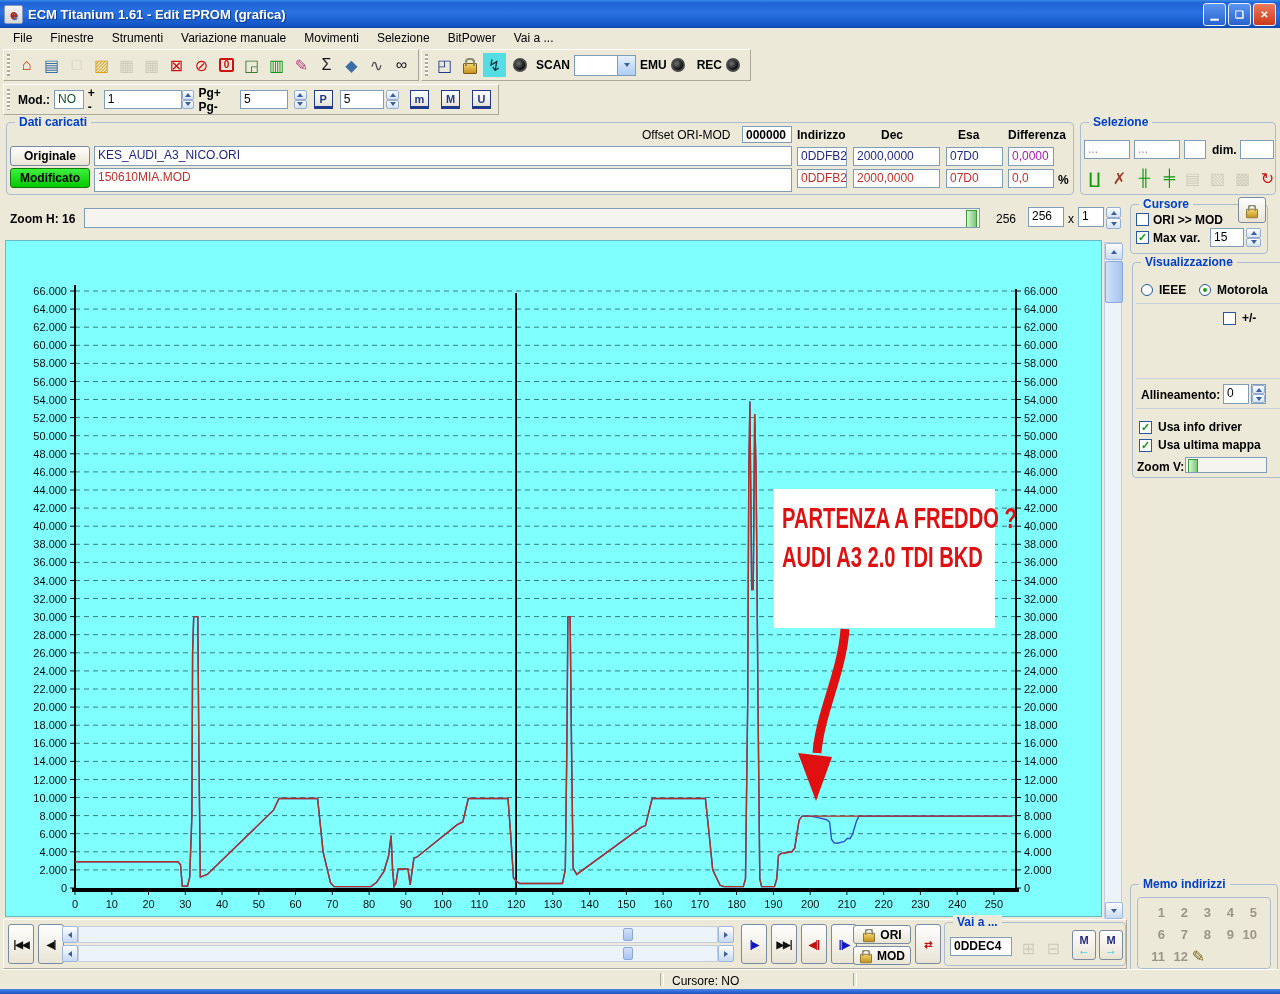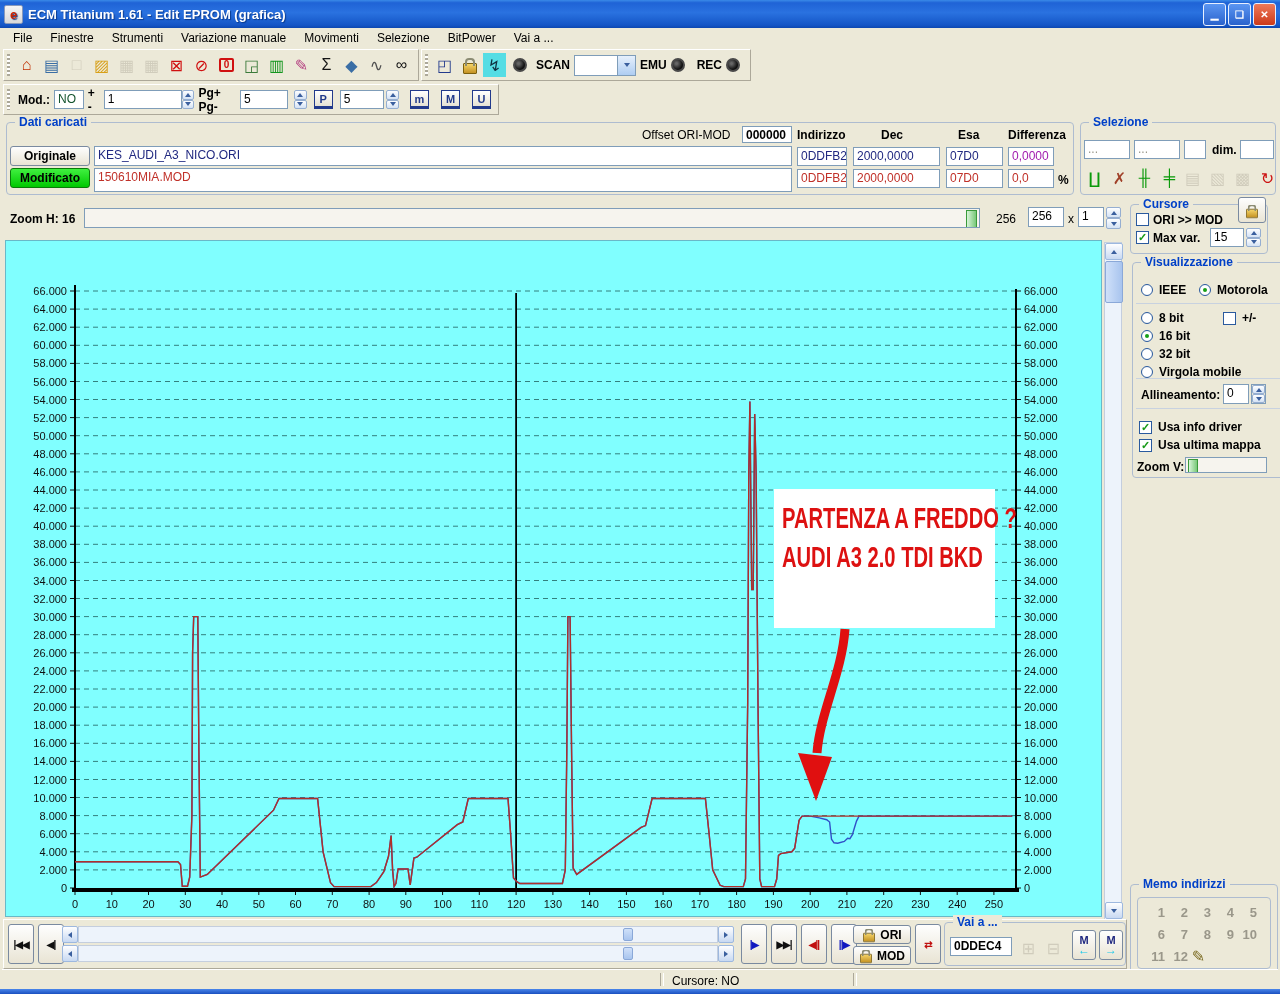--- a/index.html
+++ b/index.html
@@ -592,38 +592,20 @@
   <div style="position:absolute;left:3px;right:3px;top:115px;border-top:1px solid #c8d2e0"></div>
   <div style="position:absolute;left:3px;right:3px;top:145px;border-top:1px solid #c8d2e0"></div>
   <div class="vrow" style="position:absolute;left:8px;top:18px">
     <span class="rd"></span>
     <span class="lbl">IEEE</span>
   </div>
   <div class="vrow" style="position:absolute;left:66px;top:18px">
     <span class="rd on"></span>
     <span class="lbl">Motorola</span>
   </div>
-  <div style="position:absolute;left:8px;top:46px;display:flex;flex-direction:column;gap:0">
-      <div class="vrow">
-        <span class="rd"></span>
-        <span class="lbl">8 bit</span>
-      </div>
-      <div class="vrow">
-        <span class="rd on"></span>
-        <span class="lbl">16 bit</span>
-      </div>
-      <div class="vrow">
-        <span class="rd"></span>
-        <span class="lbl">32 bit</span>
-      </div>
-      <div class="vrow">
-        <span class="rd"></span>
-        <span class="lbl">Virgola mobile</span>
-      </div>
-    </div>
   <div class="vrow" style="position:absolute;left:90px;top:46px">
     <span class="ck"></span>
     <span class="lbl">+/-</span>
   </div>
   <span class="lbl" style="position:absolute;left:8px;top:125px">Allineamento:</span>
   <div class="sunken" style="position:absolute;left:90px;top:121px;width:26px;height:20px">0</div>
   <div class="spin" style="position:absolute;left:118px;top:121px;height:20px;border:1px solid #7F9DB9">
       <i>
         <span class="tri-up"></span>
       </i>

